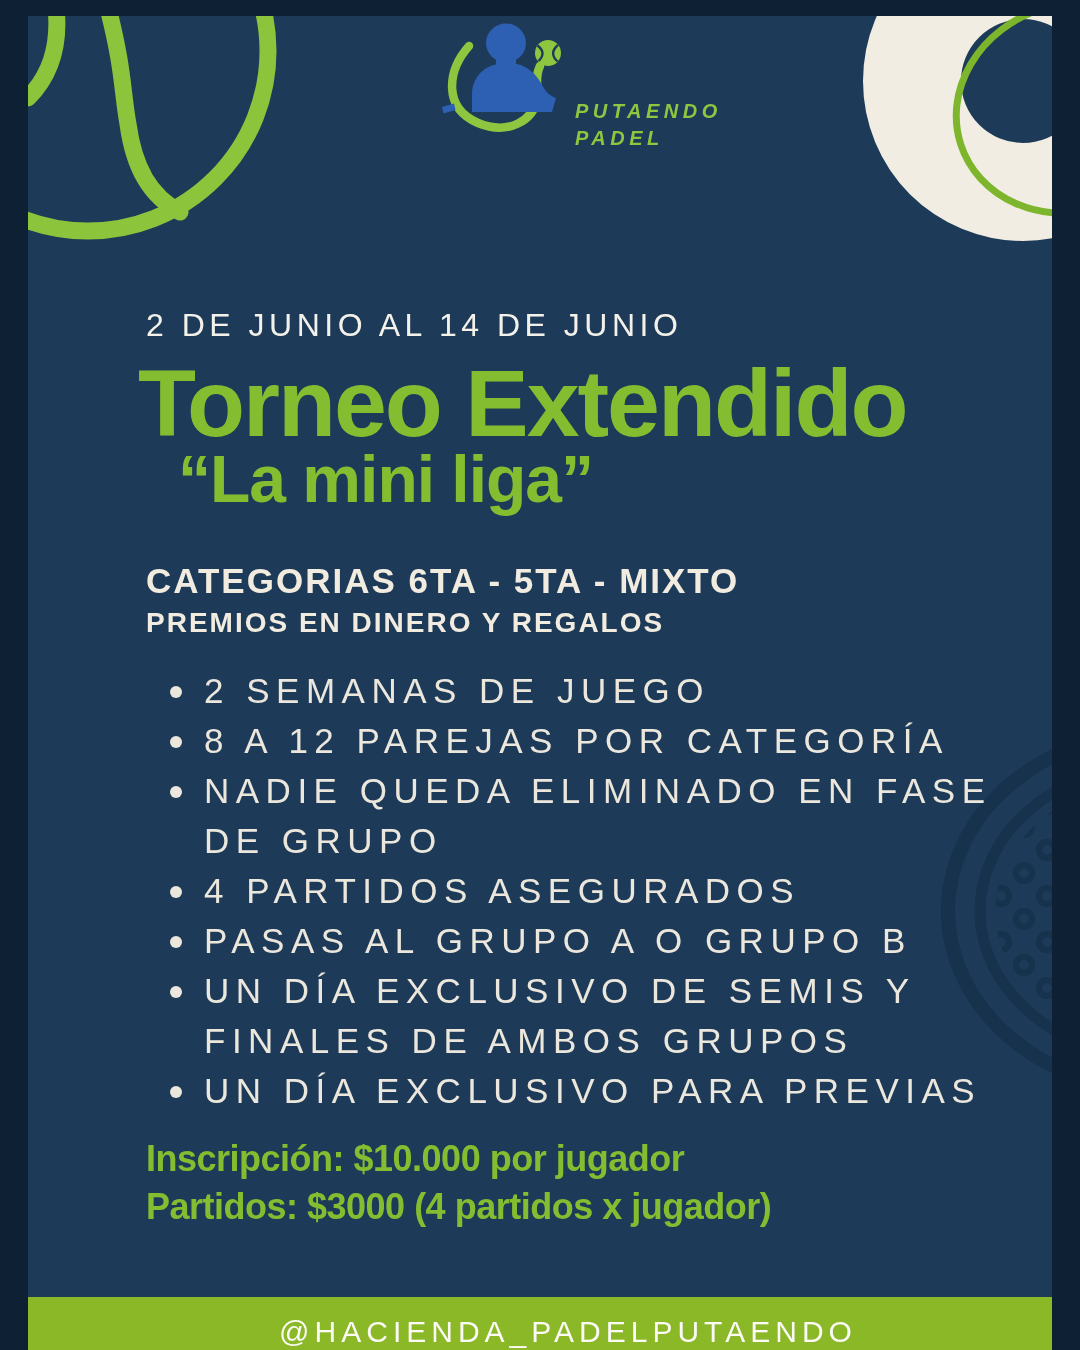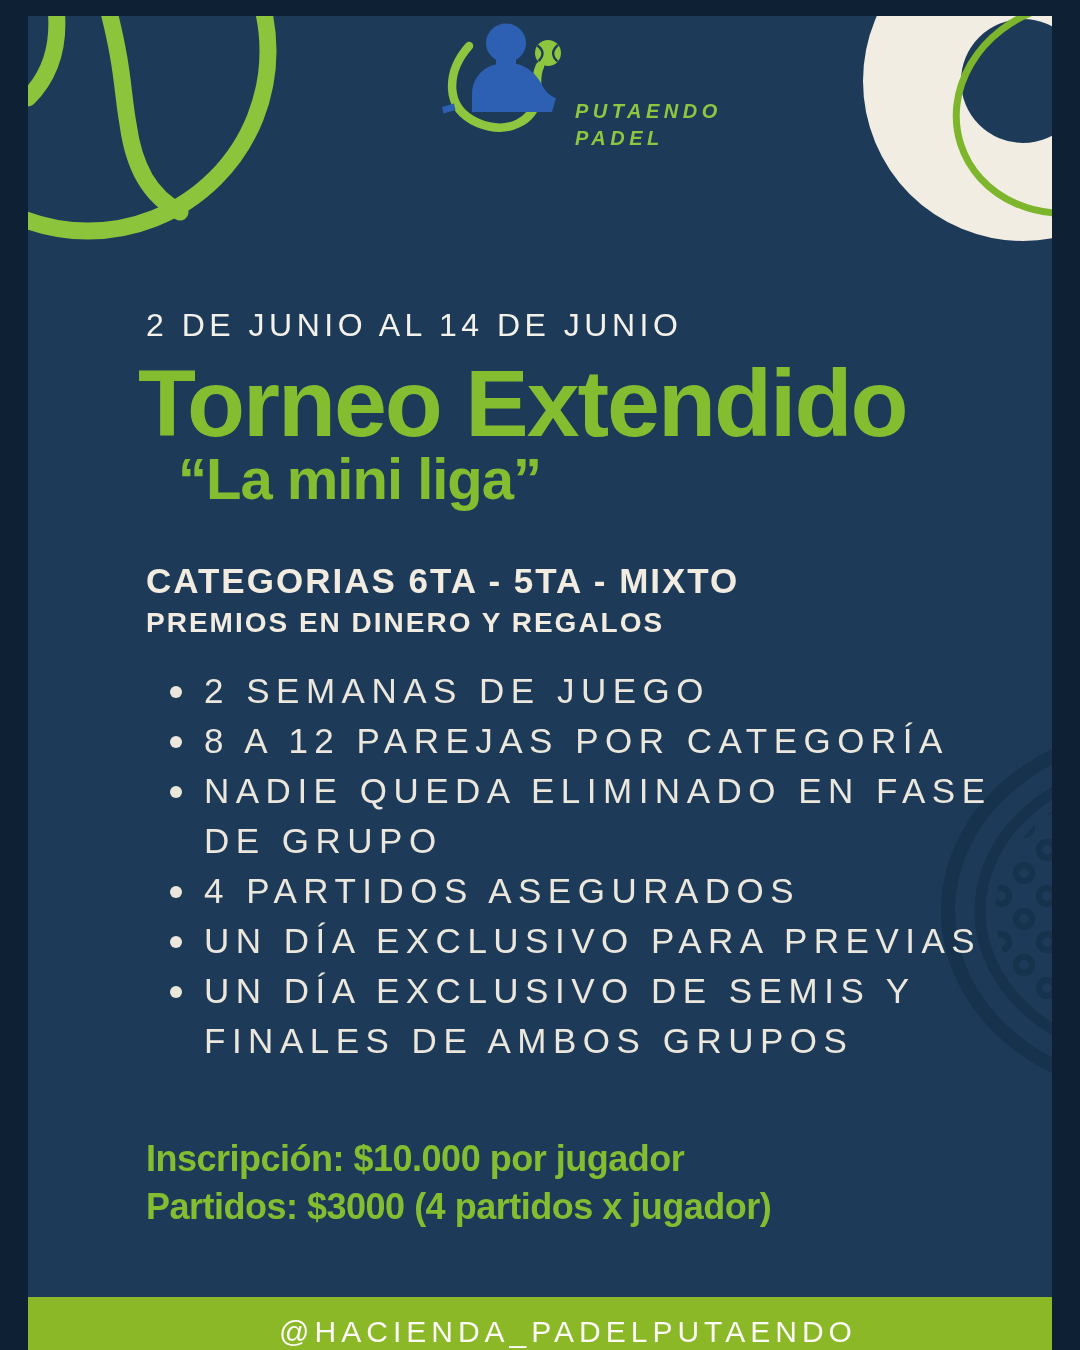--- a/index.html
+++ b/index.html
@@ -29,21 +29,21 @@
     color:#f3f1ea;font-size:32px;letter-spacing:4.5px;line-height:38px;font-weight:400;
     white-space:nowrap;
   }
   .title{
     position:absolute;left:110px;top:340px;
     color:#85bd31;font-size:95px;font-weight:bold;letter-spacing:-2px;line-height:95px;
     white-space:nowrap;
   }
   .subtitle{
     position:absolute;left:150px;top:428px;
-    color:#85bd31;font-size:58px;font-weight:bold;letter-spacing:-1px;line-height:70px;
+    color:#85bd31;font-size:66px;font-weight:bold;letter-spacing:-1px;line-height:70px;
     white-space:nowrap;
   }
   .categories{
     position:absolute;left:118px;top:545px;
     color:#f2ece0;font-size:35px;font-weight:bold;letter-spacing:2px;line-height:40px;
     white-space:nowrap;
   }
   .categories-sub{
     position:absolute;left:118px;top:594px;
     color:#f2ece0;font-size:28px;font-weight:bold;letter-spacing:2px;line-height:26px;
@@ -145,24 +145,25 @@
     <ul class="features">
 
         <li>2 SEMANAS DE JUEGO</li>
 
         <li>8 A 12 PAREJAS POR CATEGORÍA</li>
 
         <li>NADIE QUEDA ELIMINADO EN FASE DE GRUPO</li>
 
         <li>4 PARTIDOS ASEGURADOS</li>
 
+        <li>PASAS AL GRUPO A O GRUPO B</li>
+
+        <li>UN DÍA EXCLUSIVO DE SEMIS Y FINALES DE AMBOS GRUPOS</li>
 
         <li>UN DÍA EXCLUSIVO PARA PREVIAS</li>
-
-        <li>UN DÍA EXCLUSIVO DE SEMIS Y FINALES DE AMBOS GRUPOS</li>
       </ul>
 
     <div class="pricing">
       <div class="p-line">Inscripción: $10.000 por jugador</div>
       <div class="p-line">Partidos: $3000 (4 partidos x jugador)</div>
     </div>
   </div>
 
   <div class="footer-bar">
     <span class="footer-handle">@HACIENDA_PADELPUTAENDO</span>

